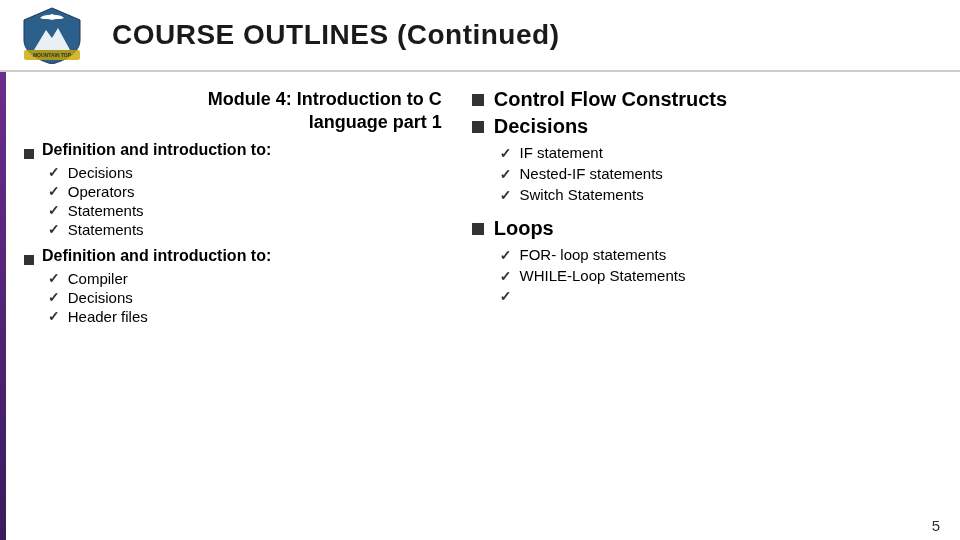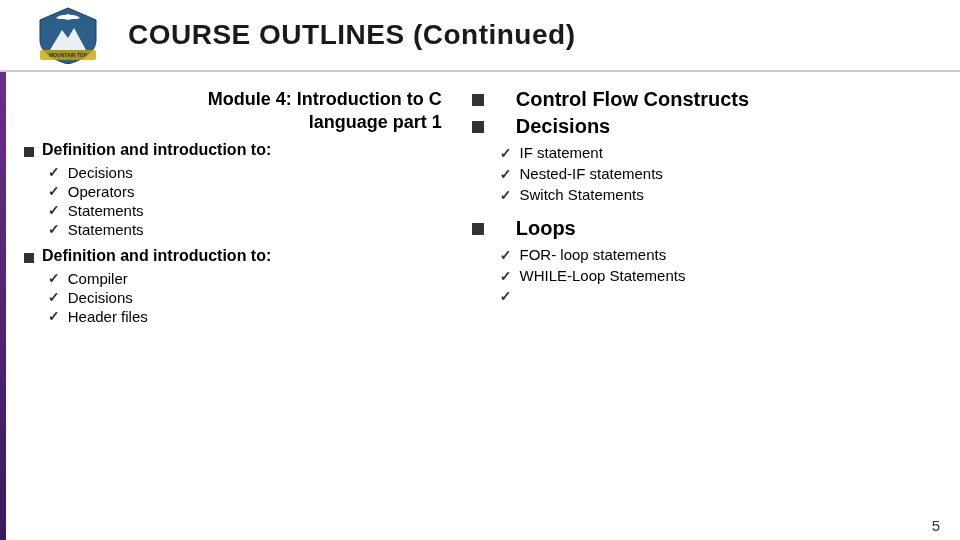--- a/index.html
+++ b/index.html
@@ -9,21 +9,21 @@
       background: #fff;
       font-family: Arial, sans-serif;
       overflow: hidden;
       position: relative;
     }
 
     
     .header {
       display: flex;
       align-items: center;
-      padding: 8px 28px;
+      padding: 8px 12px;
       border-bottom: 2px solid #ccc;
       height: 72px;
     }
 
     .logo-area {
       width: 80px;
       height: 60px;
       display: flex;
       align-items: center;
       justify-content: center;
@@ -67,21 +67,21 @@
       line-height: 1.3;
       text-align: right;
     }
 
     .bullet-section {
       margin-top: 6px;
     }
 
     .bullet-main {
       display: flex;
-      align-items: center;
+      align-items: flex-end;
       margin-bottom: 4px;
     }
 
     .bullet-square {
       width: 10px;
       height: 10px;
       background: #333;
       margin-top: 5px;
       margin-right: 8px;
       flex-shrink: 0;
@@ -116,21 +116,20 @@
     
     .right-col {
       width: 52%;
       padding-left: 10px;
     }
 
     .right-item {
       display: flex;
       align-items: flex-start;
       margin-bottom: 4px;
-      gap: 22px;
     }
 
     .square-bullet {
       width: 12px;
       height: 12px;
       background: #333;
       margin-top: 6px;
       margin-right: 10px;
       flex-shrink: 0;
     }

